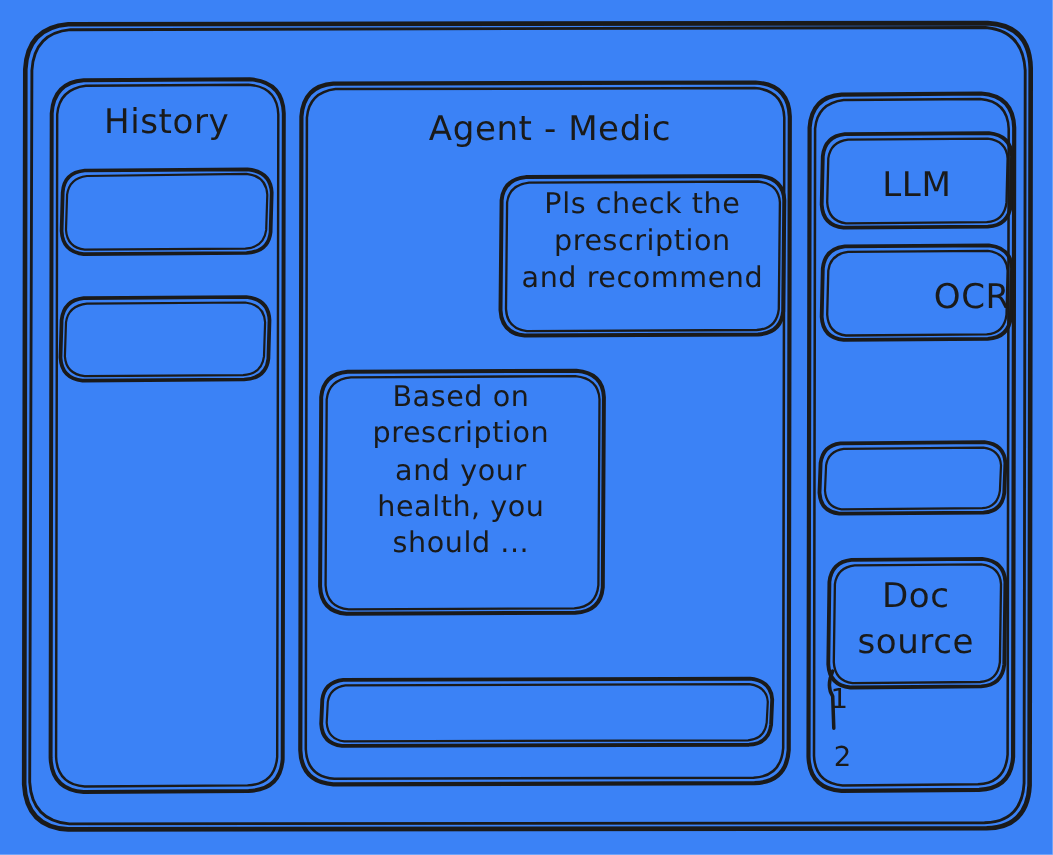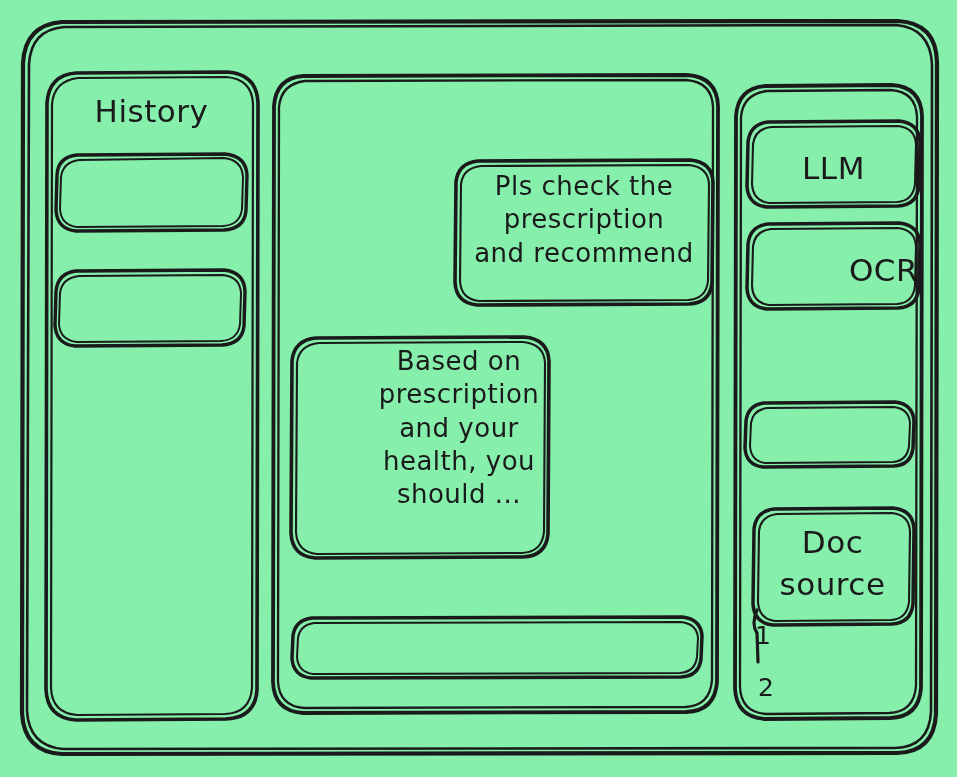--- a/index.html
+++ b/index.html
@@ -13,21 +13,21 @@
     height: 777px;
     overflow: hidden;
     font-family: "DejaVu Sans", sans-serif;
     color: #1a1a1a;
   }
 
   #canvas {
     position: relative;
     width: 957px;
     height: 777px;
-    background: #86efac;
+    background: #3b82f6;
   }
 
   
   #sketch {
     position: absolute;
     left: 0;
     top: 0;
     width: 957px;
     height: 777px;
     pointer-events: none;
@@ -154,28 +154,29 @@
 
     <path stroke-width="3.2" d="M 757 610 Q 751 624 757 633 L 758 662"></path>
 
   </svg>
 
   <div class="txt panel-title History-title">History</div>
 
   <div style="position:absolute; left:56px; top:155px; width:190px; height:76px;"></div>
   <div style="position:absolute; left:55px; top:271px; width:190px; height:75px;"></div>
 
+  <div class="txt panel-title Main-title">Agent - Medic</div>
 
   <div style="position:absolute; left:455px; top:160px; width:258px; height:145px;">
     <div class="txt bubble-text user-bubble-txt" style="position:absolute; left:1px; top:10px; width:256px;">Pls check the
 prescription
 and recommend</div>
   </div>
 
-  <div style="position:absolute; left:291px; top:337px; width:258px; height:221px;margin-left:40px;">
+  <div style="position:absolute; left:291px; top:337px; width:258px; height:221px;">
     <div class="txt bubble-text" style="position:absolute; left:4px; top:8px; width:248px;">Based on
 prescription
 and your
 health, you
 should ...</div>
   </div>
 
   <div style="position:absolute; left:292px; top:617px; width:410px; height:61px;"></div>
 
   <div style="position:absolute; left:747px; top:121px; width:173px; height:86px;">

